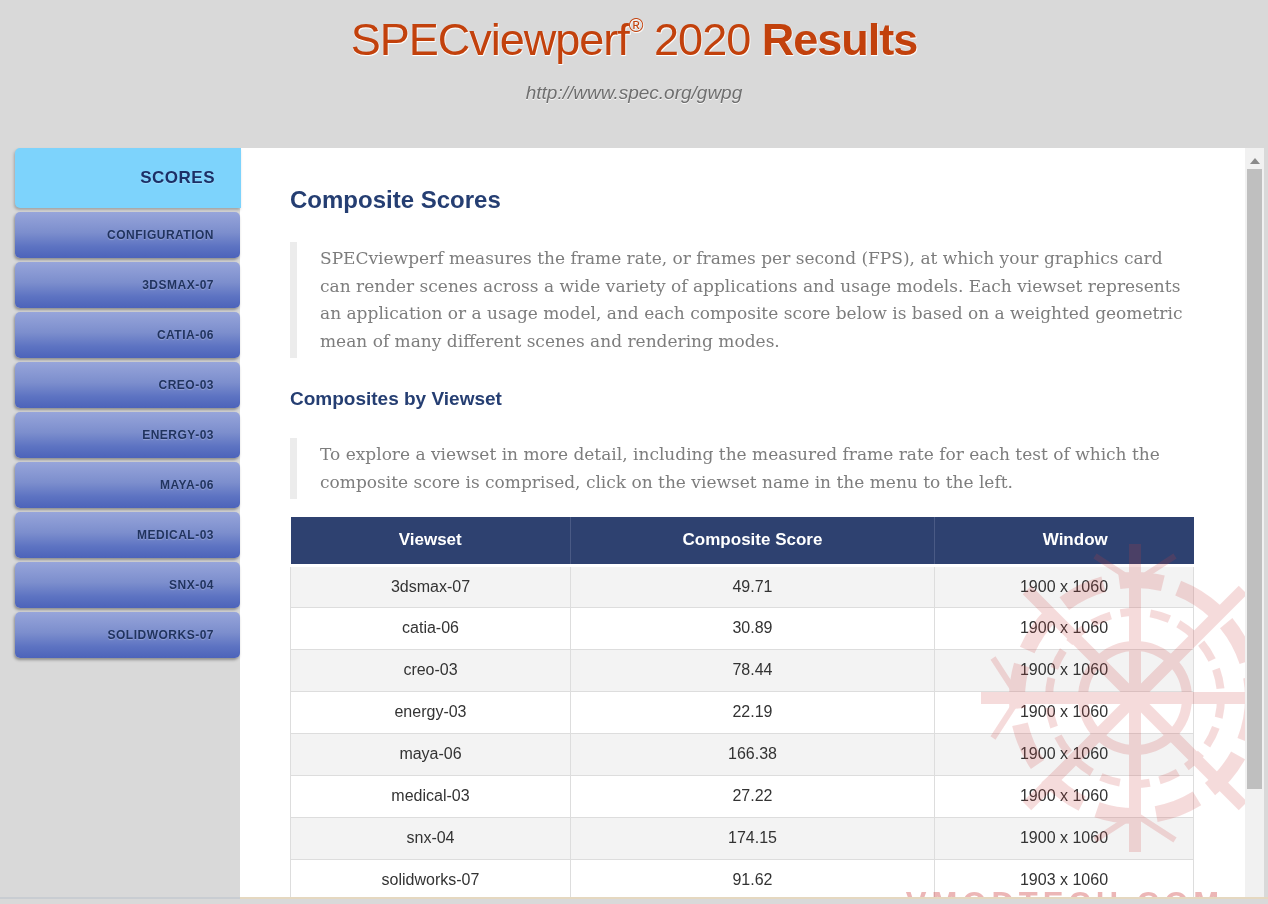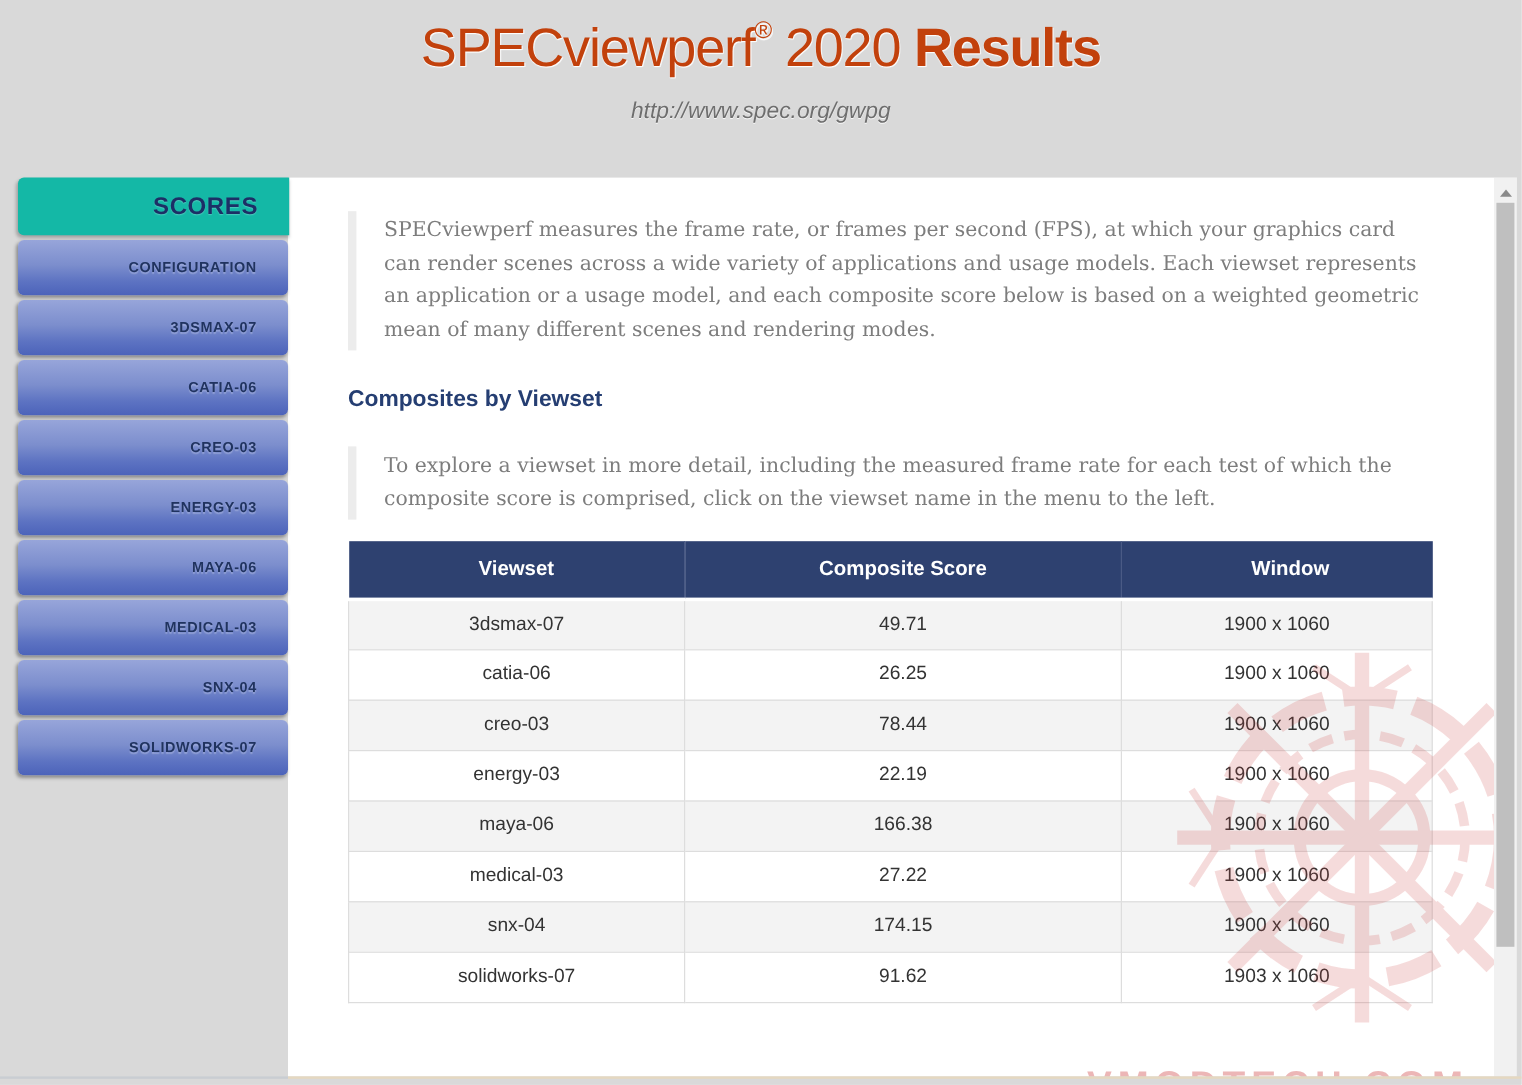--- a/index.html
+++ b/index.html
@@ -34,23 +34,23 @@
     position:relative; display:block; width:225px; height:46px; margin-bottom:4px;
     border:none; border-radius:5px; cursor:pointer;
     background:linear-gradient(to bottom, #97a5da 0%, #7c8ecd 45%, #5d73c2 75%, #4c63ba 100%);
     box-shadow:-1px 2px 3px rgba(0,0,0,.35);
     text-align:right; padding-right:26px;
     font-family:"Liberation Sans", sans-serif; font-weight:bold; font-size:12px;
     color:#20335f; letter-spacing:.5px;
     text-shadow:0 1px 1px rgba(255,255,255,.25);
   }
   .nav-btn.active {
-    background:#14b8a6; height:48px; width:226px; border-radius:5px 0 0 5px;
+    background:#7dd3fc; height:60px; width:226px; border-radius:5px 0 0 5px;
     box-shadow:-1px 2px 3px rgba(0,0,0,.25);
-    color:#1c2f66; font-size:20px;
+    color:#1c2f66; font-size:17px;
   }
 
   
   .main-heading { margin:38px 0 0 50px; font-size:24px; font-weight:bold; color:#253e72; }
   .sub-heading  { margin:30px 0 2px 50px; font-size:19px; font-weight:bold; color:#253e72; }
   .quote {
     margin:28px 52px 0 50px; border-left:7px solid #ececec; padding:3px 0 3px 23px;
     font-family:"DejaVu Serif", serif; 
     font-size:17px; line-height:27.5px; color:#7d7d7d;
   }
@@ -107,20 +107,21 @@
 
   <div class="page-header">
     <div class="page-title">
       <span class="t-normal">SPECviewperf</span><span class="t-reg">®</span><span class="t-normal"> 2020 </span><span class="t-bold">Results</span>
     </div>
     <div class="page-subtitle">http://www.spec.org/gwpg</div>
   </div>
 
   <div class="content-panel">
 
+    <div class="main-heading">Composite Scores</div>
 
     <div class="quote">SPECviewperf measures the frame rate, or frames per second (FPS), at which your graphics card can render scenes across a wide variety of applications and usage models. Each viewset represents an application or a usage model, and each composite score below is based on a weighted geometric mean of many different scenes and rendering modes.</div>
 
     <div class="sub-heading">Composites by Viewset</div>
 
     <div class="quote">To explore a viewset in more detail, including the measured frame rate for each test of which the composite score is comprised, click on the viewset name in the menu to the left.</div>
 
     <div class="watermark">
       <svg width="320" height="320" viewBox="0 0 320 320">
         <g stroke="#cd3e3e" fill="none">
@@ -163,21 +164,21 @@
         </tr>
       </thead>
       <tbody>
           <tr>
     <td>3dsmax-07</td>
     <td>49.71</td>
     <td>1900 x 1060</td>
   </tr>
           <tr>
     <td>catia-06</td>
-    <td>26.25</td>
+    <td>30.89</td>
     <td>1900 x 1060</td>
   </tr>
           <tr>
     <td>creo-03</td>
     <td>78.44</td>
     <td>1900 x 1060</td>
   </tr>
           <tr>
     <td>energy-03</td>
     <td>22.19</td>

